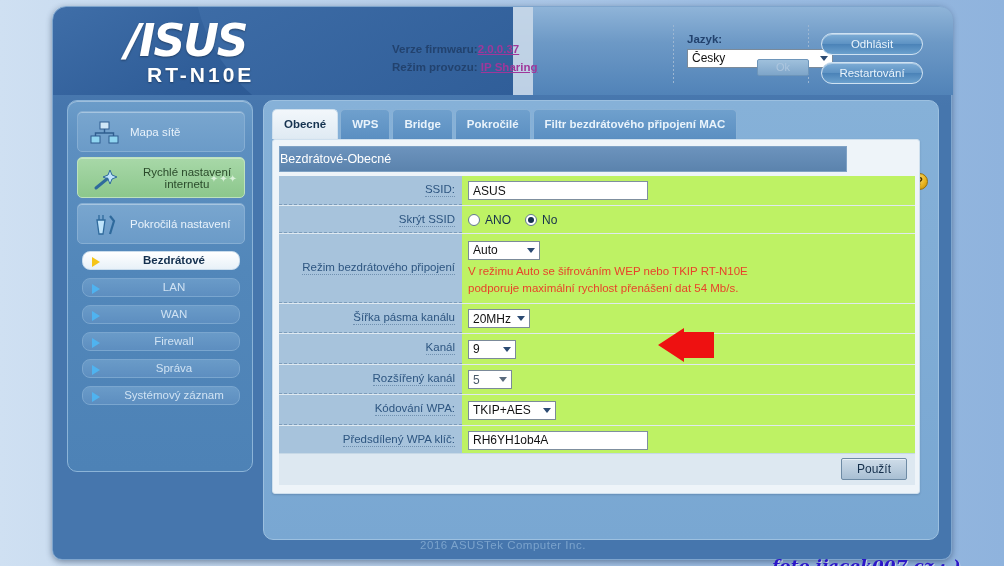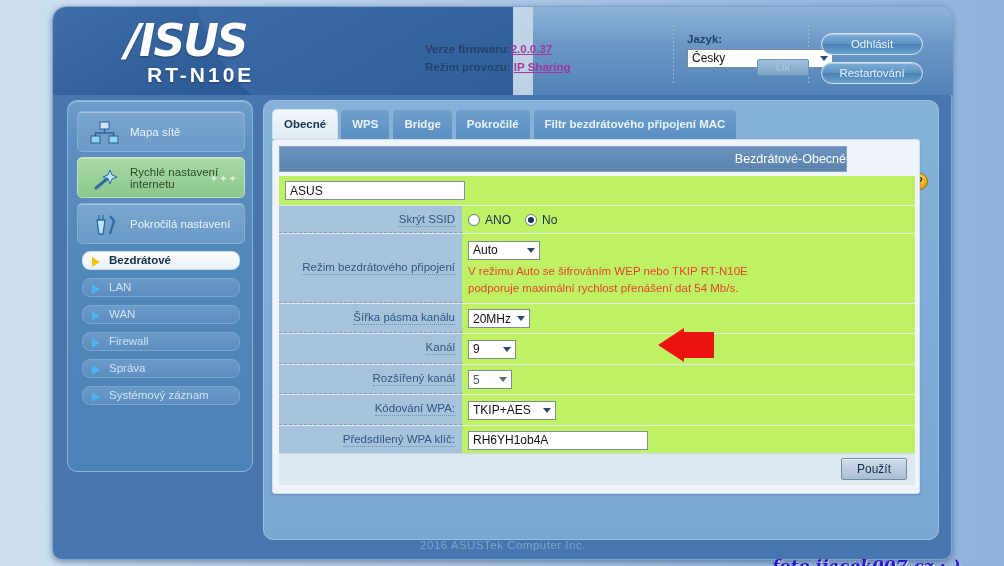--- a/index.html
+++ b/index.html
@@ -49,21 +49,21 @@
     font-style: italic; line-height: 40px;
     font-family:"DejaVu Sans", sans-serif;
     text-shadow: 0 1px 2px rgba(0,0,0,.35);
   }
   #logo .model {
     font-size: 21px; font-weight:bold; color:#fff; letter-spacing:3px;
     margin-top:2px; margin-left:22px;
     text-shadow: 0 1px 2px rgba(0,0,0,.35);
   }
 
-  #fwinfo { position:absolute; left:372px; top:36px; z-index:6; font-size:11.5px; font-weight:bold; color:#22426e; }
+  #fwinfo { position:absolute; left:339px; top:36px; z-index:6; font-size:11.5px; font-weight:bold; color:#22426e; }
   #fwinfo div { margin-bottom:6px; white-space:nowrap; }
   #fwinfo a { color:#a0379a; text-decoration: underline; font-weight:bold; }
 
   #dotsep { position:absolute; left:620px; top:18px; width:1px; height:58px; z-index:6;
             background: repeating-linear-gradient(180deg,#9cb6d2 0 2px, transparent 2px 4px); }
   #dotsep2 { position:absolute; left:755px; top:18px; width:1px; height:58px; z-index:6;
             background: repeating-linear-gradient(180deg,#9cb6d2 0 2px, transparent 2px 4px); }
 
   #langbox { position:absolute; left:634px; top:26px; z-index:6; }
   #langbox .lbl { font-size:11.5px; font-weight:bold; color:#22426e; margin-bottom:3px; }
@@ -99,20 +99,21 @@
   
   #bodyarea { position:absolute; left:0; top:88px; width:900px; height:466px; }
 
   
   #sidebar {
     position:absolute; left:14px; top:5px; width:186px; height:372px;
     border-radius:10px;
     background: linear-gradient(180deg,#6b9cc9 0%, #5d8fc0 12%, #5287ba 45%, #4d82b6 100%);
     border:1px solid #8cb4d8;
     box-shadow: inset 0 1px 0 rgba(255,255,255,.35);
+    text-align: center;
   }
   .navmain {
     position:absolute; left:9px; width:168px; height:41px;
     border-radius:5px; border:1px solid #86aed3;
     background: linear-gradient(180deg,#79a6cf 0%, #6b9bc8 100%);
     box-shadow: inset 0 1px 0 rgba(255,255,255,.35);
     color:#e8f2fb; font-size:11.5px;
   }
   .navmain.green {
     background: linear-gradient(180deg,#a8d8a8 0%, #8cc78c 100%);
@@ -163,21 +164,21 @@
   
   #card {
     position:absolute; left:8px; top:38px; width:648px; height:355px;
     background:#eef4f9; border:1px solid #cfe0ee; border-radius:3px;
     box-shadow: 0 1px 2px rgba(20,40,70,.2);
   }
   #cardtitle {
     position:absolute; left:6px; top:6px; width:568px; height:26px;
     background: linear-gradient(180deg,#6c93bd 0%, #5b83ad 100%);
     border:1px solid #7fa2c5;
-    color:#fff; font-size:12.5px; text-align:right; line-height:25px;
+    color:#fff; font-size:12.5px; text-align:left; line-height:25px;
   }
 
   
   #form { position:absolute; left:6px; top:36px; width:636px; }
   .frow { position:relative; width:100%; border-bottom:1px solid #dfe9f1; display:flex; }
   .flabel {
     width:183px; flex:0 0 183px; background:#a7c3dc;
     color:#2d5580; font-size:11.5px; text-align:right; padding:7px 7px 7px 4px;
     border-bottom:1px dashed #7c9cba;
   }
@@ -348,20 +349,21 @@
       </div>
 
       <div id="helpicon">?</div>
 
       <div id="card">
         <div id="cardtitle">Bezdrátové-Obecné</div>
 
         <div id="form">
 
           <div class="frow">
+            <div class="flabel"><span>SSID:</span></div>
             <div class="fval">
               <input class="txtin" type="text" value="ASUS" style="">
             </div>
           </div>
 
           <div class="frow">
             <div class="flabel"><span>Skrýt SSID</span></div>
             <div class="fval">
               <label class="radio">
                 <span class="rdot"></span>

